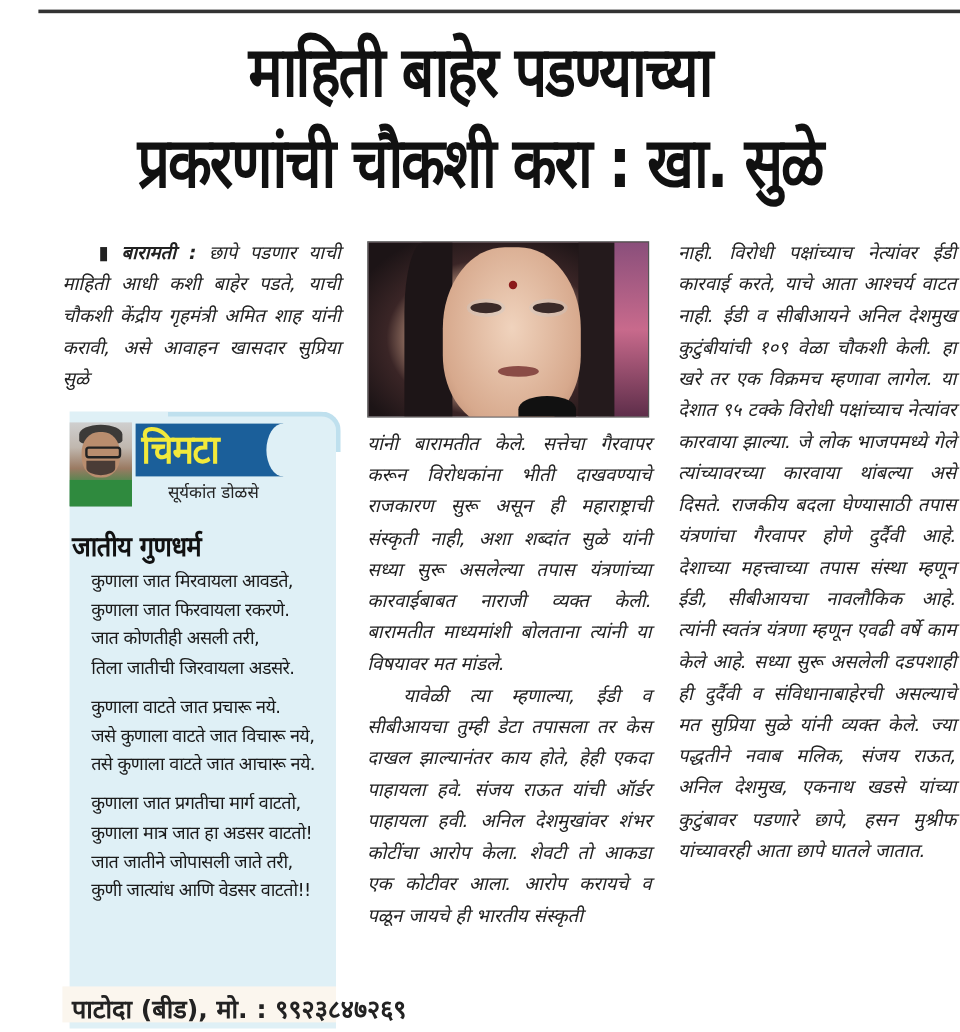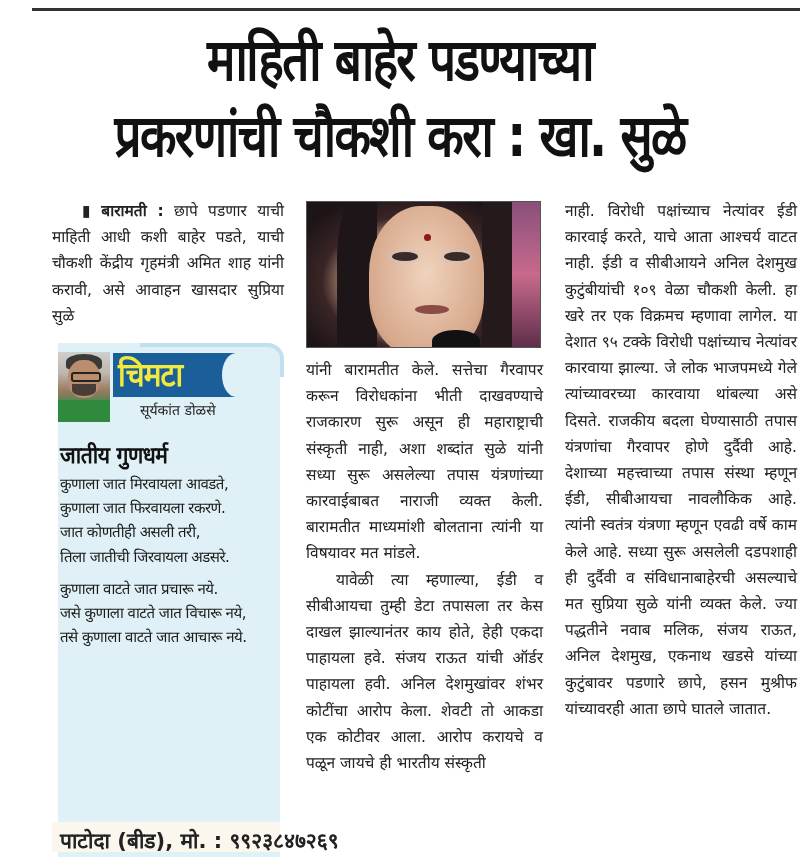--- a/index.html
+++ b/index.html
@@ -1,19 +1,19 @@
 <!DOCTYPE html>
 <html><head>
 <meta charset="utf-8">
 <style>
   html, body { margin:0; padding:0; background:#ffffff; }
   body { width:800px; height:860px; position:relative; overflow:hidden; font-family:"DejaVu Sans", sans-serif; color:#1a1a1a; }
   .top-rule { position:absolute; left:32px; top:8px; width:768px; height:3px; background:#333; }
   .headline { position:absolute; left:0; top:22px; width:800px; text-align:center; font-family:"DejaVu Sans", sans-serif; font-weight:bold; font-size:58px; line-height:76px; letter-spacing:-2px; color:#111; transform:scaleX(0.82); transform-origin:center top; }
-  .col { position:absolute; font-family:"DejaVu Sans", sans-serif; font-size:15.5px; line-height:26.2px; color:#222; text-align:justify; }
+  .col { position:absolute; font-family:"DejaVu Sans", sans-serif; font-size:15.5px; line-height:26.2px; color:#222; text-align:justify;font-style:italic; }
   .col p { margin:0; }
   .col-left { left:52px; top:198px; width:232px; }
   .dateline { font-weight:bold; }
   .col-mid { left:306px; top:357px; width:237px; }
   .col-right { left:565px; top:198px; width:232px; }
   .indent { text-indent:30px; }
   .photo { position:absolute; left:306px; top:201px; width:233px; height:145px; border:1px solid #555;
     background: radial-gradient(ellipse 55% 65% at 45% 55%, #e9c9b2 0%, #d5a98f 45%, #3a2526 70%, #1c1416 100%),
                 linear-gradient(90deg,#6b3550,#b4607e); overflow:hidden; }
   .photo .hair-l { position:absolute; left:30px; top:0; width:40px; height:145px; background:#1d1517; border-radius:40% 0 0 0; }
@@ -32,21 +32,21 @@
   .avatar .hair { position:absolute; left:8px; top:2px; width:36px; height:16px; border-radius:50% 50% 20% 20%; background:#3c3a38; }
   .avatar .glasses { position:absolute; left:13px; top:20px; width:26px; height:6px; border:2px solid #222; border-radius:3px; }
   .avatar .beard { position:absolute; left:14px; top:32px; width:24px; height:12px; border-radius:0 0 50% 50%; background:#4a3c36; }
   .avatar .shirt { position:absolute; left:0; top:48px; width:52px; height:22px; background:#2f8a3e; }
   .banner { position:absolute; left:113px; top:353px; width:123px; height:44px; background:#1b5f9a; }
   .banner-notch { position:absolute; left:222px; top:353px; width:28px; height:44px; background:#dff0f6; border-radius:50% 0 0 50%; }
   .banner-text { position:absolute; left:118px; top:353px; font-size:33px; line-height:44px; font-weight:bold; color:#f2e93b; letter-spacing:-1px; transform:scaleX(0.9); transform-origin:left top; }
   .author { position:absolute; left:120px; top:400px; font-size:14px; color:#222;margin-left:20px; }
   .poem-title { position:absolute; left:60px; top:438px; font-size:23px; font-weight:bold; color:#111; letter-spacing:-0.5px; transform:scaleX(0.92); transform-origin:left top; }
   .poem { position:absolute; left:60px; top:472px; width:220px; font-size:15px; line-height:24.2px; color:#1a1a1a; letter-spacing:-0.5px; }
-  .poem .stanza { margin:0 0 8px 0; }
+  .poem .stanza { margin:0 0 8px 16px; }
   .poem .line { display:block; white-space:nowrap; }
   .contact-bg { position:absolute; left:52px; top:822px; width:228px; height:30px; background:#fbf6ee; }
   .contact { position:absolute; left:60px; top:826px; font-size:21px; font-weight:bold; color:#222; white-space:nowrap; }
 </style>
 </head>
 <body>
 
 <div class="top-rule"></div>
 
 <div class="headline">
@@ -77,20 +77,26 @@
     <span class="line">कुणाला जात मिरवायला आवडते,</span>
     <span class="line">कुणाला जात फिरवायला रकरणे.</span>
     <span class="line">जात कोणतीही असली तरी,</span>
     <span class="line">तिला जातीची जिरवायला अडसरे.</span>
   </div>
   <div class="stanza">
     <span class="line">कुणाला वाटते जात प्रचारू नये.</span>
     <span class="line">जसे कुणाला वाटते जात विचारू नये,</span>
     <span class="line">तसे कुणाला वाटते जात आचारू नये.</span>
   </div>
+  <div class="stanza">
+    <span class="line">कुणाला जात प्रगतीचा मार्ग वाटतो,</span>
+    <span class="line">कुणाला मात्र जात हा अडसर वाटतो!</span>
+    <span class="line">जात जातीने जोपासली जाते तरी,</span>
+    <span class="line">कुणी जात्यांध आणि वेडसर वाटतो!!</span>
+  </div>
 </div>
 <div class="contact-bg"></div>
 <div class="contact">पाटोदा (बीड), मो. : ९९२३८४७२६९</div>
 
 <div class="photo">
   <div class="bg-r"></div>
     <div class="hair-l"></div>
     <div class="hair-r"></div>
   <div class="face"></div>
     <div class="bindi"></div>

